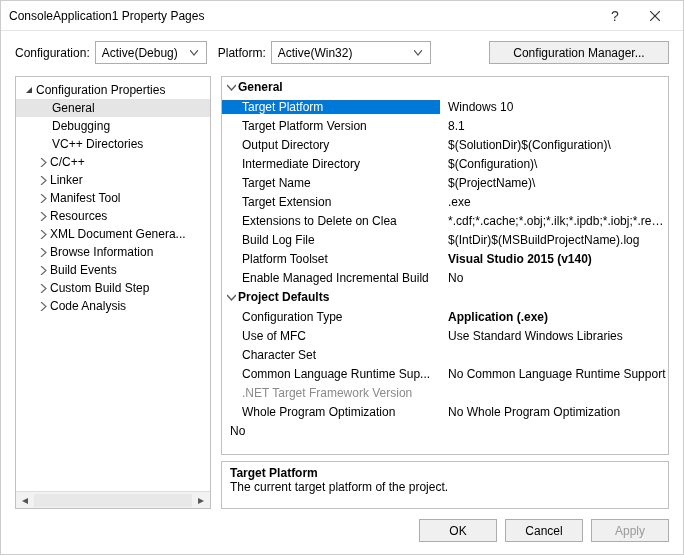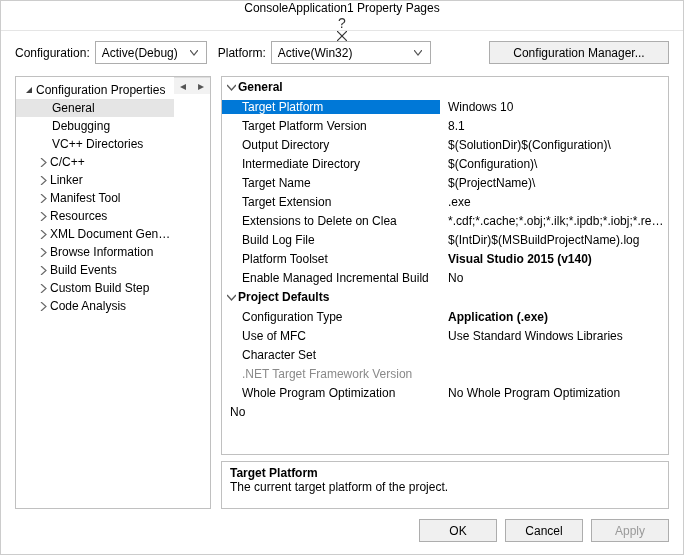--- a/index.html
+++ b/index.html
@@ -15,21 +15,20 @@
     flex-direction: column;
     border: 1px solid #ccc;
   }
   
   .titlebar {
     height: 30px;
     display: flex;
     align-items: center;
     padding: 0 8px;
     border-bottom: 1px solid #e5e5e5;
-    flex-direction: column;
   }
   .titlebar .title { flex:1; font-size:12px; }
   .titlebar .tb-btn {
     width: 40px; height: 30px;
     display:flex; align-items:center; justify-content:center;
     font-size:14px; color:#333;
   }
   
   .config-row {
     display:flex; align-items:center;
@@ -51,21 +50,21 @@
     padding:0 14px;
   }
   .btn.wide { width:180px; padding:0;margin-left:10px; }
   
   .body {
     flex:1; display:flex; gap:0; padding:0 14px 0 14px;
     min-height:0;
   }
   .tree-wrap {
     width:196px; border:1px solid #c0c0c0;
-    display:flex; flex-direction:row;
+    display:flex; flex-direction:column;
     background:#fff;
   }
   .tree {
     flex:1; overflow:hidden; padding:4px 0 0 0;
   }
   .tree-root {
     display:flex; align-items:center; padding:2px 4px 2px 6px;
     font-size:12px;
   }
   .tree-item {
@@ -346,20 +345,24 @@
             <div class="name">Configuration Type</div>
             <div class="val bold">Application (.exe)</div>
           </div>
           <div class="prop-row">
             <div class="name">Use of MFC</div>
             <div class="val">Use Standard Windows Libraries</div>
           </div>
           <div class="prop-row">
             <div class="name">Character Set</div>
           </div>
+          <div class="prop-row">
+            <div class="name">Common Language Runtime Sup...</div>
+            <div class="val">No Common Language Runtime Support</div>
+          </div>
           <div class="prop-row disabled">
             <div class="name">.NET Target Framework Version</div>
             <div class="val"></div>
           </div>
           <div class="prop-row">
             <div class="name">Whole Program Optimization</div>
             <div class="val">No Whole Program Optimization</div>
           </div>
           <div class="prop-row">
             <div class="val">No</div>

